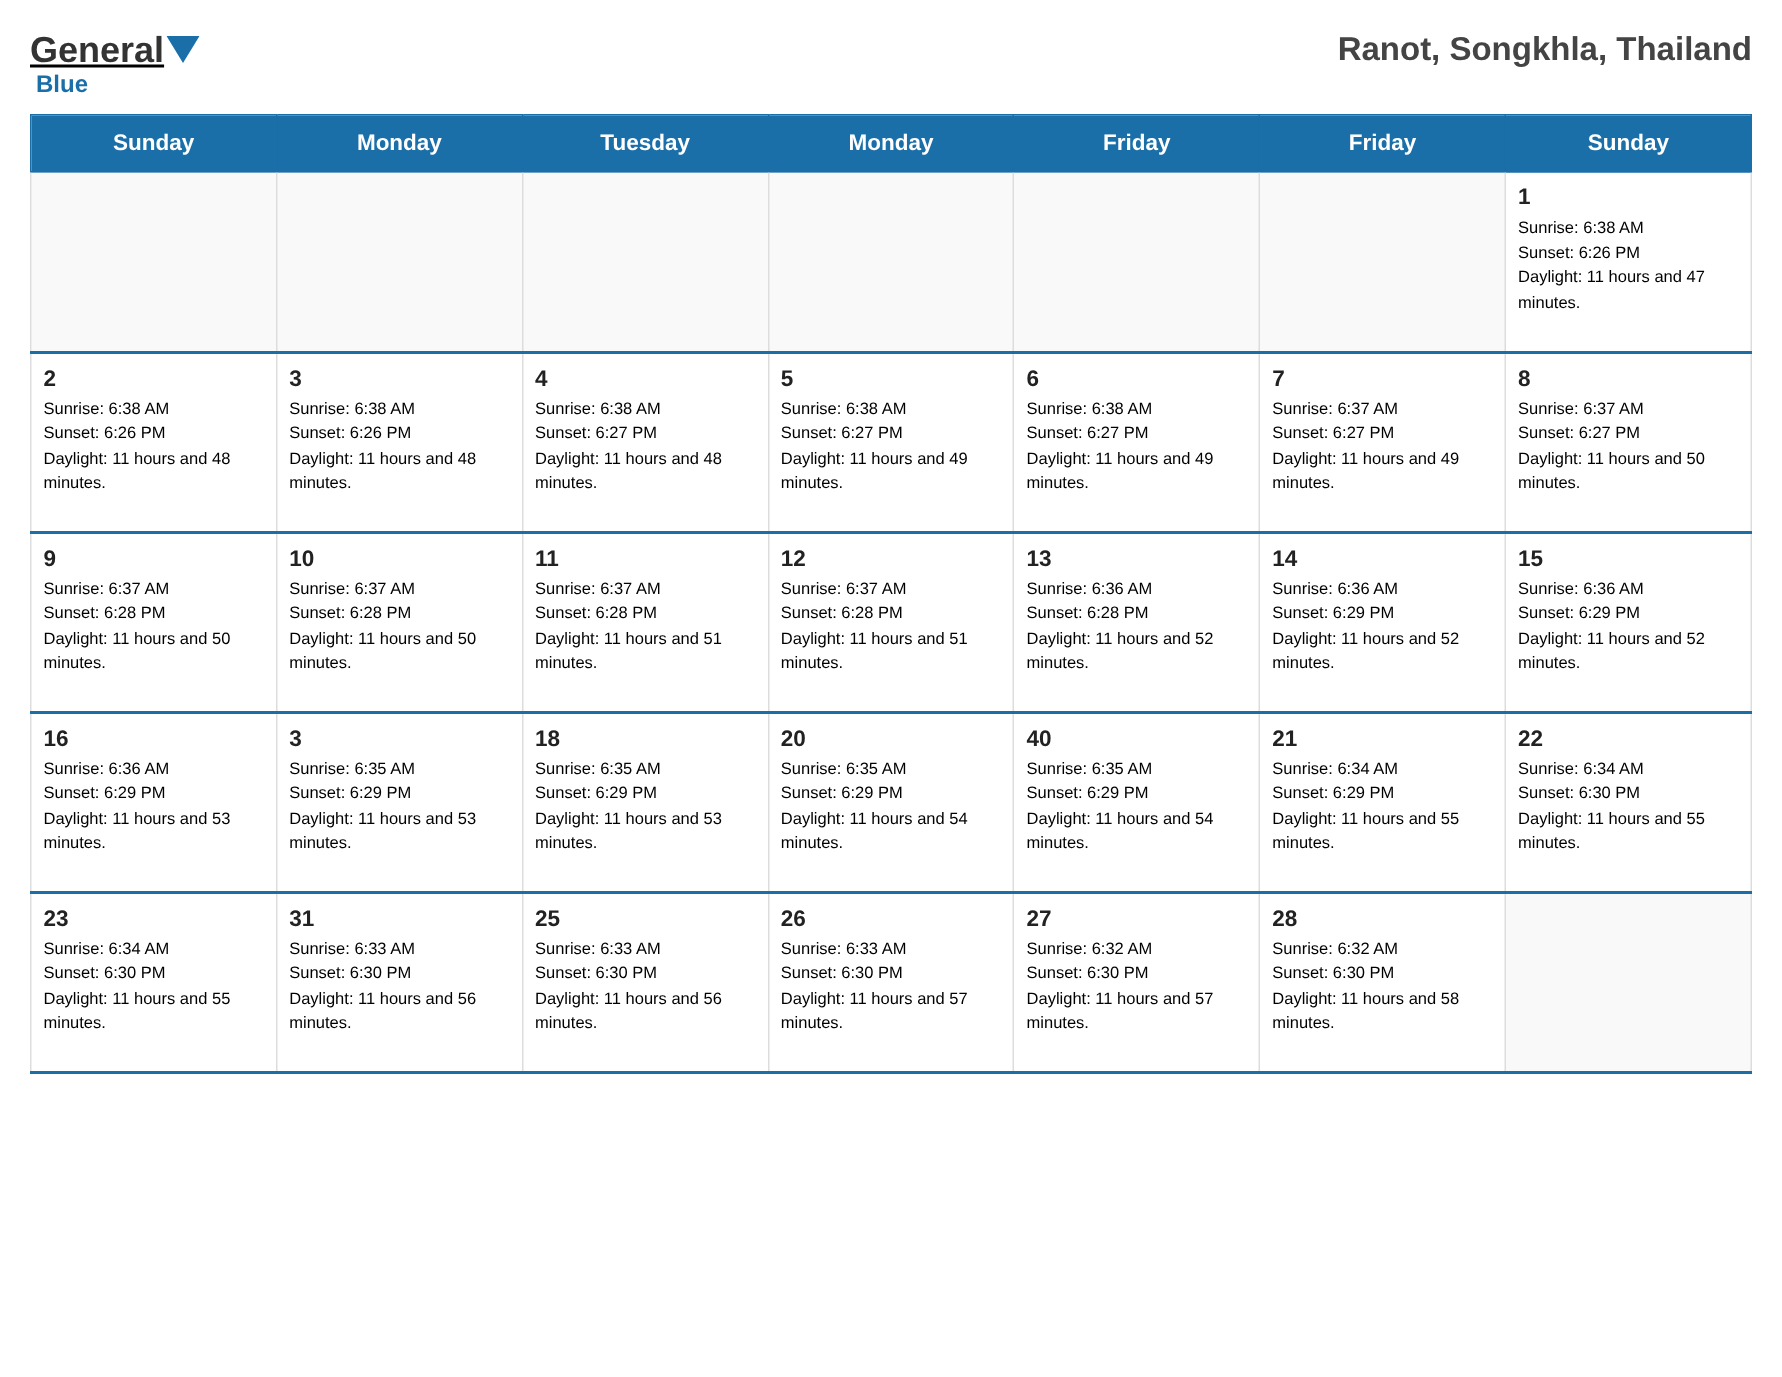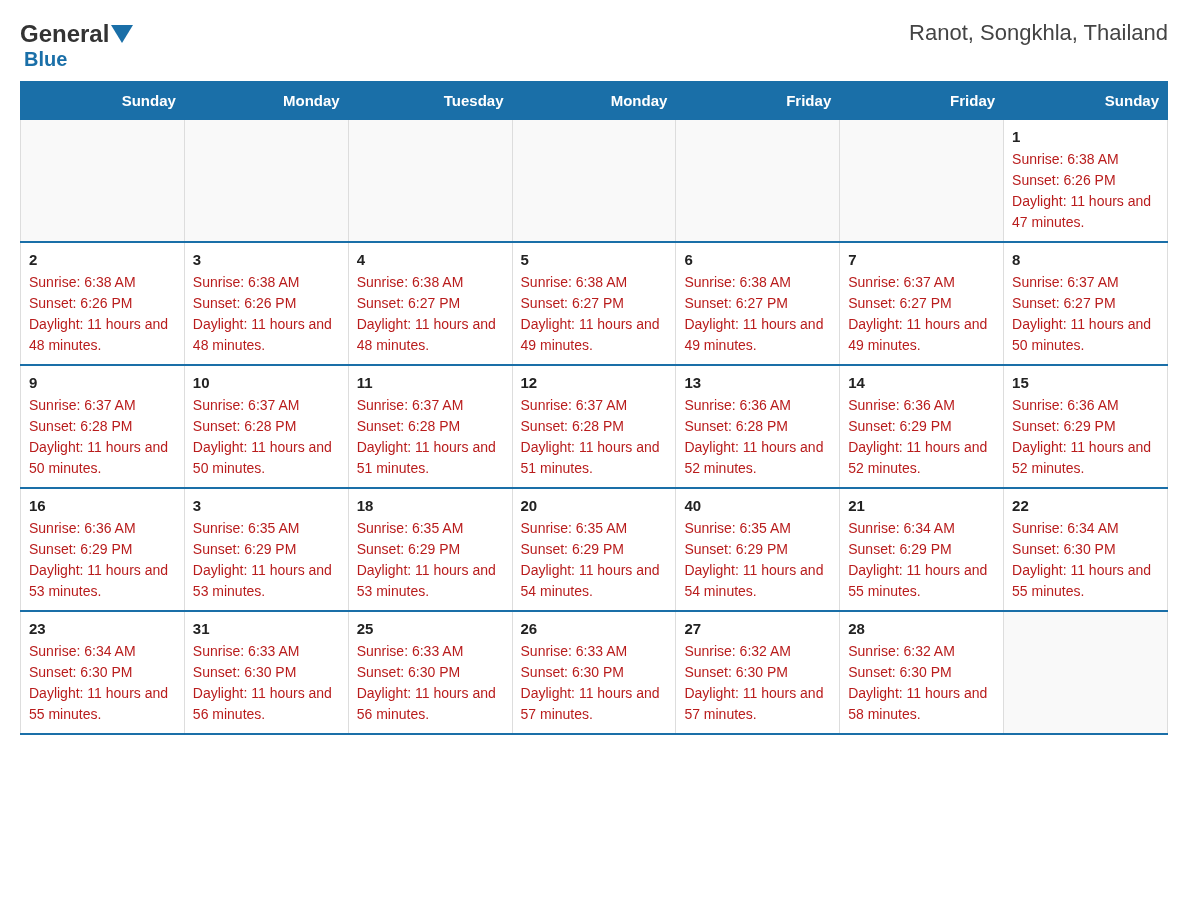--- a/index.html
+++ b/index.html
@@ -20,35 +20,35 @@
       text-align: right;
     }
     .title-block h1 {
       font-size: 48px;
       font-weight: bold;
       color: #222;
       line-height: 1.1;
     }
     .title-block h2 {
       font-size: 22px;
-      font-weight: normal;
+      font-weight: bold;
       color: #444;
     }
     .calendar {
       width: 100%;
       border-collapse: collapse;
       margin-top: 8px;
     }
     .calendar thead tr th {
       background-color: #1a6fa8;
       color: #fff;
       font-size: 15px;
       font-weight: bold;
       padding: 10px 8px;
-      text-align: right;
+      text-align: center;
       border: 1px solid #1a6fa8;
     }
     .calendar tbody tr {
       border-bottom: 2px solid #1a6fa8;
     }
     .calendar tbody tr td {
       vertical-align: top;
       padding: 8px;
       border: 1px solid #ddd;
       font-size: 12.5px;
@@ -58,50 +58,51 @@
       height: 120px;
     }
     .day-number {
       font-size: 15px;
       font-weight: bold;
       color: #222;
       display: block;
       margin-bottom: 4px;
     }
     .day-info {
-      font-size: 14px;
-      color: #b91c1c;
+      font-size: 11px;
+      color: #000000;
       line-height: 1.5;
     }
     .empty-cell {
       background: #f9f9f9;
     }
     .logo-wrapper {
       display: flex;
       flex-direction: column;
       align-items: flex-start;
     }
     .logo-row1 {
       display: flex;
-      align-items: center;
+      align-items: flex-start;
+      text-decoration: underline;
     }
   </style>
 </head>
 <body>
 
 <div class="header">
   <div class="logo-wrapper">
     <div class="logo-row1">
       <span style="font-size:24px;font-weight:bold;color:#333;">General</span>
       <svg width="22" height="22" viewBox="0 0 22 22" style="margin-left:2px;margin-top:4px;">
         <polygon points="0,0 22,0 11,18" fill="#1a6fa8"></polygon>
       </svg>
     </div>
     <div>
-      <span style="font-size:20px;font-weight:bold;color:#1a6fa8;margin-left:4px;">Blue</span>
+      <span style="font-size:16px;font-weight:bold;color:#1a6fa8;margin-left:4px;">Blue</span>
     </div>
   </div>
   <div class="title-block">
     <h2>Ranot, Songkhla, Thailand</h2>
   </div>
 </div>
 
 <table class="calendar">
   <thead>
     <tr>

